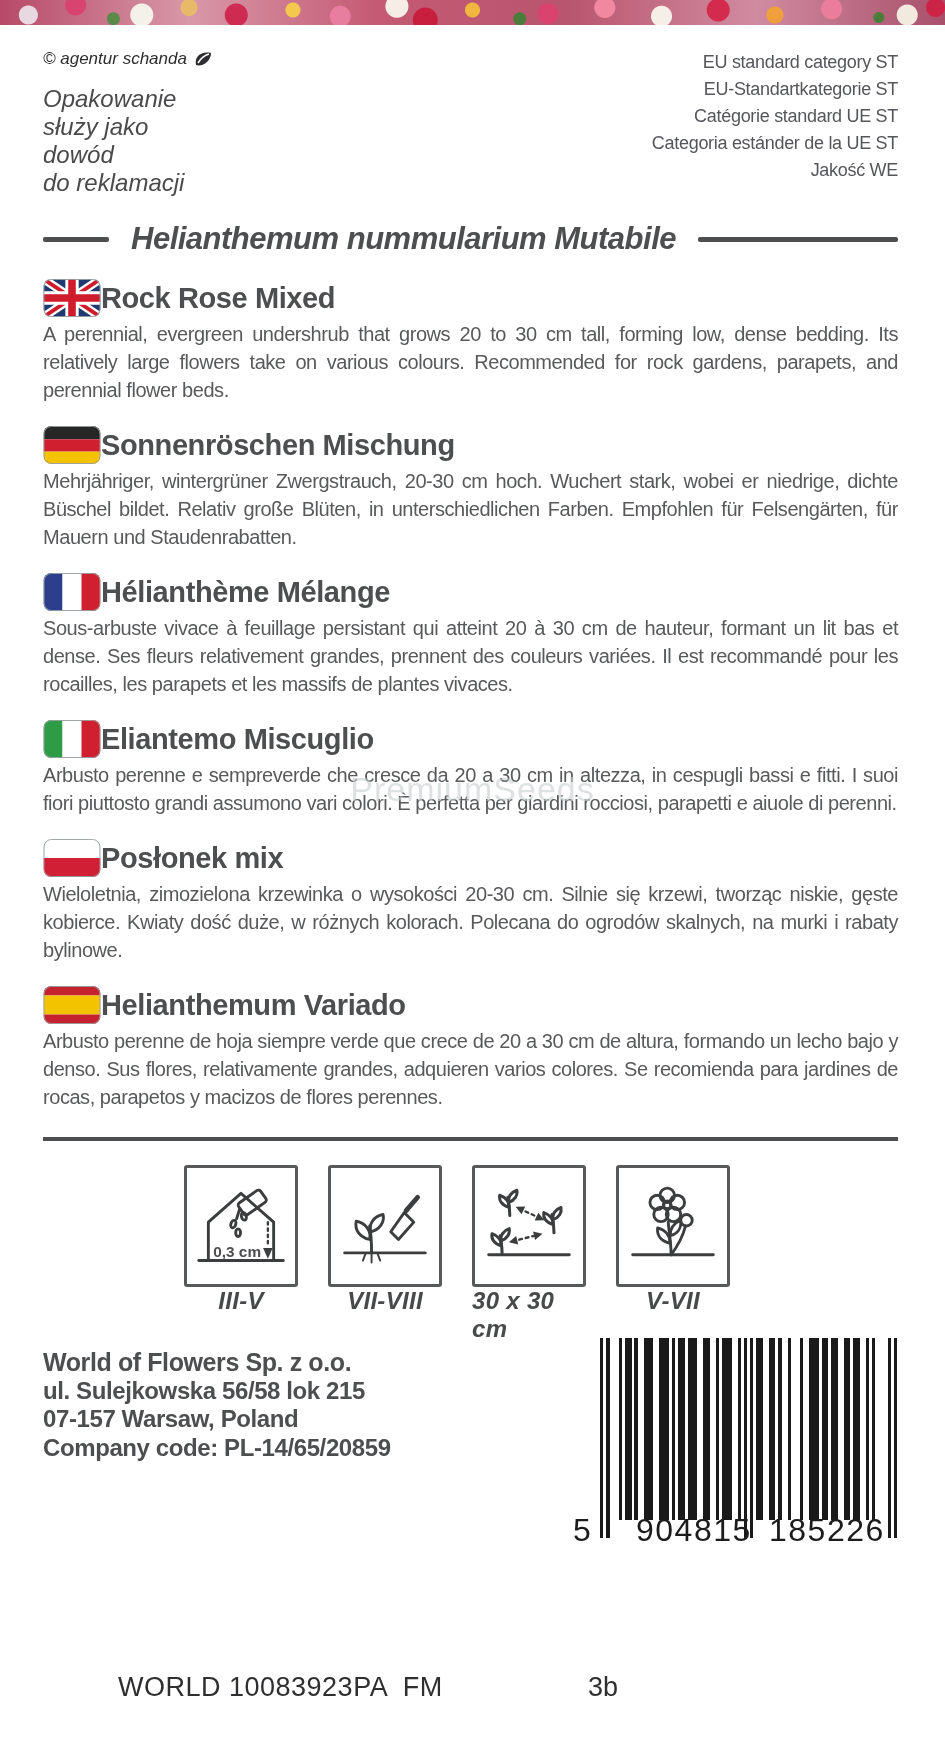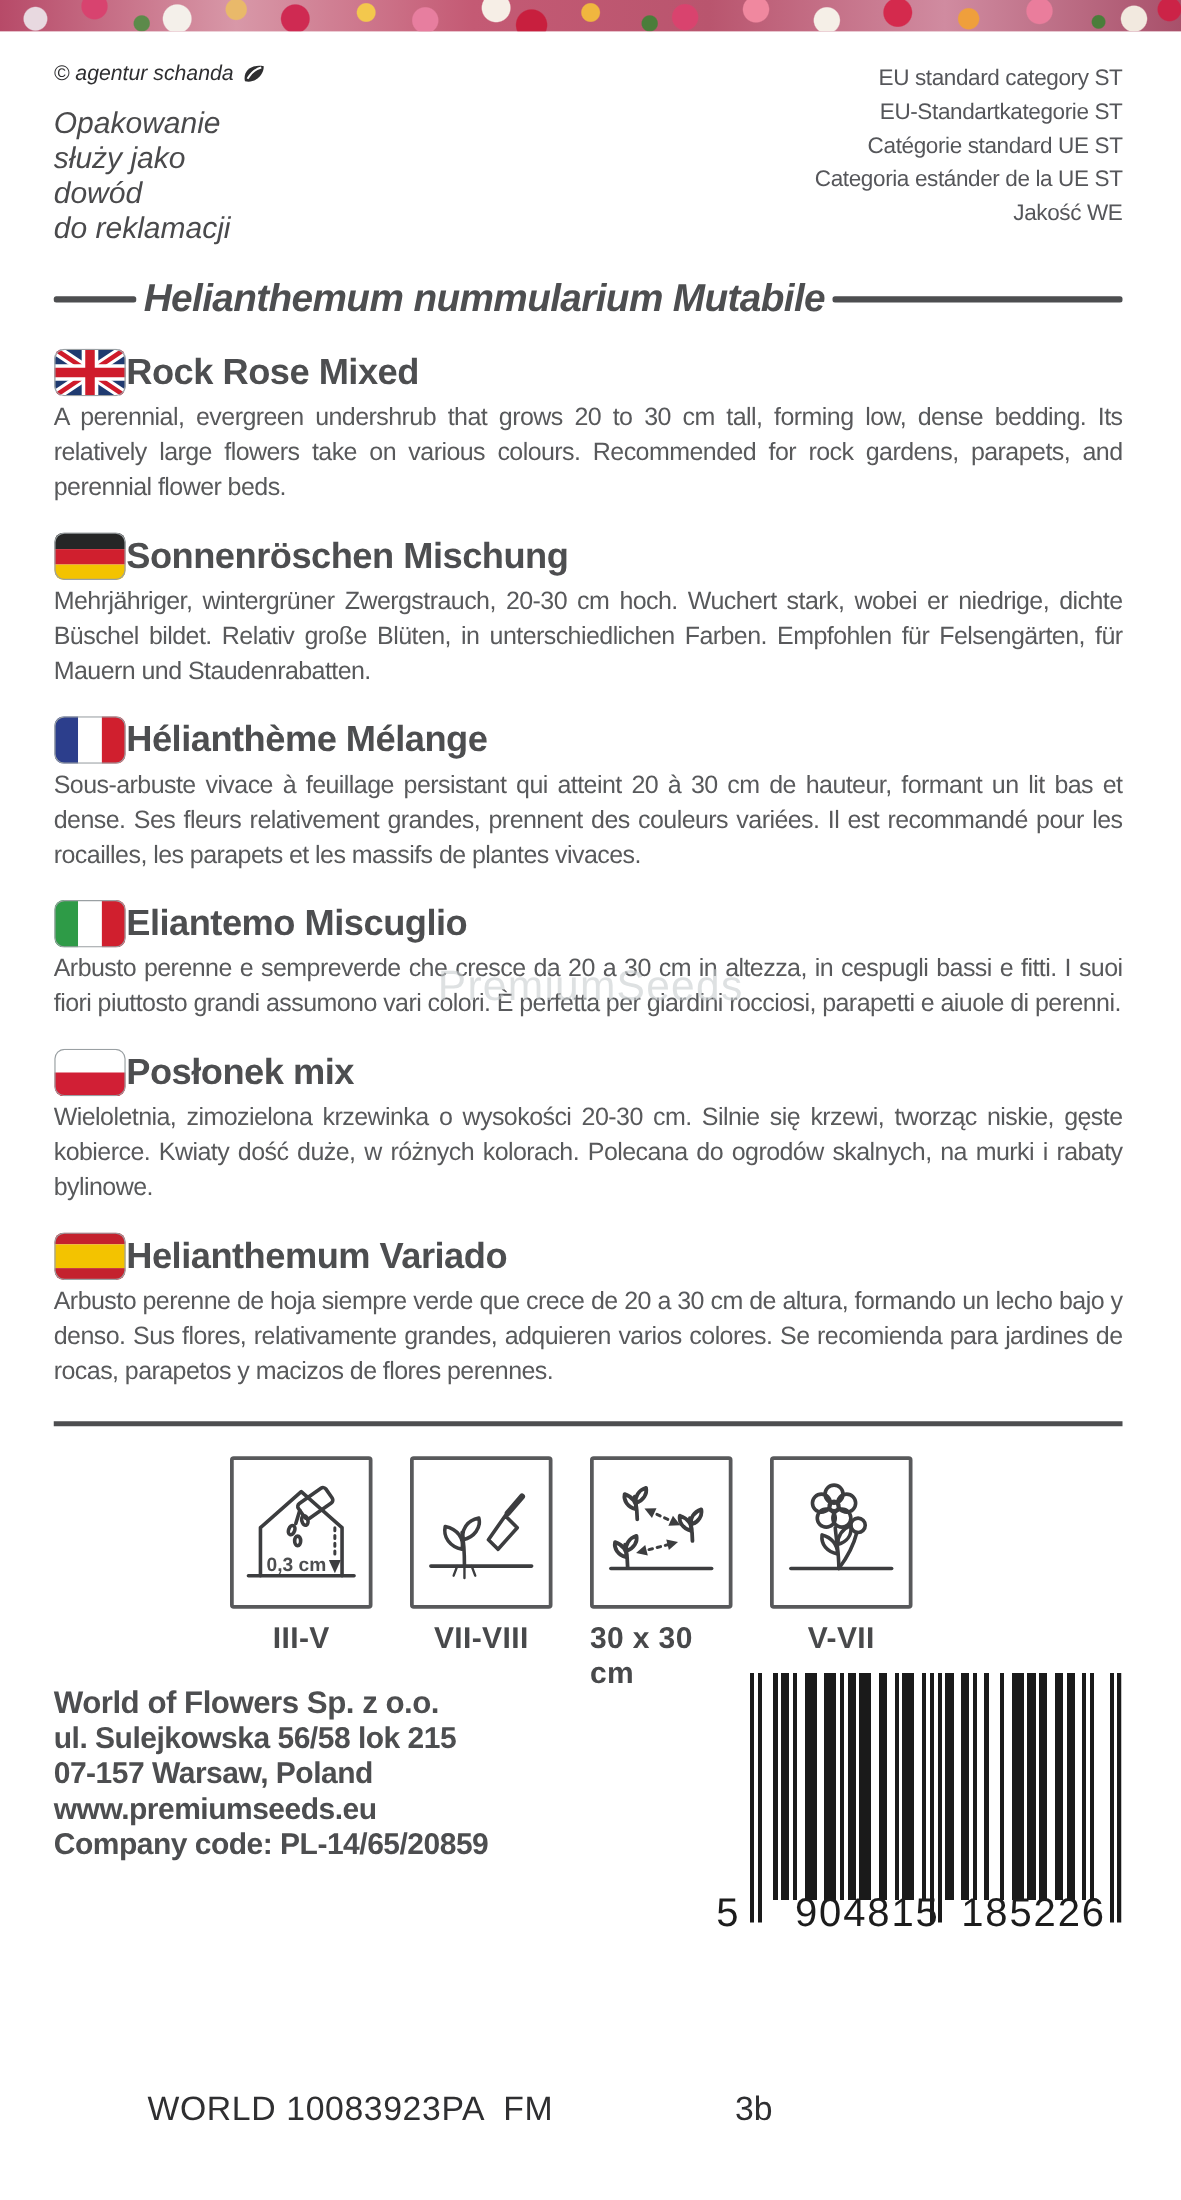--- a/index.html
+++ b/index.html
@@ -30,41 +30,41 @@
       radial-gradient(circle at 96% 60%, #f2e9df 0 10px, transparent 11px),
       radial-gradient(circle at 99% 30%, #cc2347 0 9px, transparent 10px),
       linear-gradient(90deg,#b74a68,#d898a8 20%,#c45a74 40%,#b9556e 60%,#d08ba0 80%,#a8506a);}
   .content{position:relative;padding-top:25px;}
   
   .header{display:flex;justify-content:space-between;margin:24px 47px 0 43px;}
   .credit{font-style:italic;font-size:17px;color:#2e2e30;display:flex;align-items:center;gap:6px;}
   .pack-note{margin-top:16px;font-style:italic;font-size:24px;line-height:28px;color:#4a4a4c;}
   .eu-block{text-align:right;font-size:18px;line-height:27px;color:#55565a;letter-spacing:-0.3px;}
   
-  .title-row{display:flex;align-items:center;margin:24px 47px 0 43px;gap:6px;}
+  .title-row{display:flex;align-items:center;margin:24px 47px 0 43px;gap:22px;}
   .dash{height:5px;background:#4d4e50;border-radius:2px;}
   .dash-left{width:66px;flex:none;}
   .dash-right{flex:1;}
   .latin-title{font-size:31px;font-weight:bold;font-style:italic;color:#4d4e50;letter-spacing:-0.5px;white-space:nowrap;}
   
   .sections{margin:0 47px 0 43px;}
   .section{margin-top:22px;}
   .flag-row{display:flex;align-items:center;gap:0;}
   .flag{width:58px;height:38px;flex:none;}
   .heading{font-size:29px;font-weight:bold;color:#4d4e50;letter-spacing:-0.4px;line-height:38px;}
   .body-text{margin-top:3px;font-size:20px;line-height:28px;letter-spacing:-0.45px;
              text-align:justify;color:#58595b;}
   
   .divider{height:4px;background:#4d4e50;margin:26px 47px 0 43px;}
   .picto-row{display:flex;gap:30px;margin:24px 0 0 184px;}
   .picto{width:114px;display:flex;flex-direction:column;align-items:center;}
   .picto-box{width:114px;height:122px;border:3.5px solid #58595b;border-radius:3px;
              box-sizing:border-box;display:flex;align-items:center;justify-content:center;background:#fff;}
   .picto-box svg{fill:none;stroke:#3c3d3f;stroke-width:3;stroke-linecap:round;stroke-linejoin:round;}
-  .picto-caption{margin-top:10px;font-size:24px;font-weight:bold;color:#48494b;letter-spacing:0.3px;}
+  .picto-caption{font-size:24px;font-weight:bold;color:#48494b;letter-spacing:0.3px;font-style:italic;}
   
   .company{position:absolute;left:43px;top:1348px;font-weight:bold;color:#4d4e50;
            font-size:24px;line-height:28.5px;letter-spacing:-0.4px;}
   .company .co-name{font-size:25px;}
   .barcode-block{position:absolute;left:600px;top:1338px;width:297px;height:215px;}
   .bc-digit{position:absolute;top:174px;font-size:32px;color:#1c1c1c;letter-spacing:1.5px;white-space:nowrap;}
   .bc-first{left:-27px;}
   .bc-left{left:36px;}
   .bc-right{left:169px;}
   .watermark{position:absolute;top:770px;left:0;width:100%;text-align:center;
@@ -331,21 +331,20 @@
 
     </div>
   </div>
 
   <div class="watermark">PremiumSeeds</div>
 
   <div class="company">
     <div class="co-name">World of Flowers Sp. z o.o.</div>
     <div>ul. Sulejkowska 56/58 lok 215</div>
     <div>07-157 Warsaw, Poland</div>
-    <div>www.premiumseeds.eu</div>
     <div>Company code: PL-14/65/20859</div>
   </div>
 
   <div class="barcode-block">
     <svg width="297" height="200" viewBox="0 0 297 200" shape-rendering="crispEdges">
         <rect x="0.00" y="0" width="3.38" height="200" fill="#1a1a1a"></rect>
         <rect x="6.25" y="0" width="3.38" height="200" fill="#1a1a1a"></rect>
         <rect x="18.76" y="0" width="3.38" height="182" fill="#1a1a1a"></rect>
         <rect x="25.01" y="0" width="3.38" height="182" fill="#1a1a1a"></rect>
         <rect x="28.14" y="0" width="3.38" height="182" fill="#1a1a1a"></rect>

